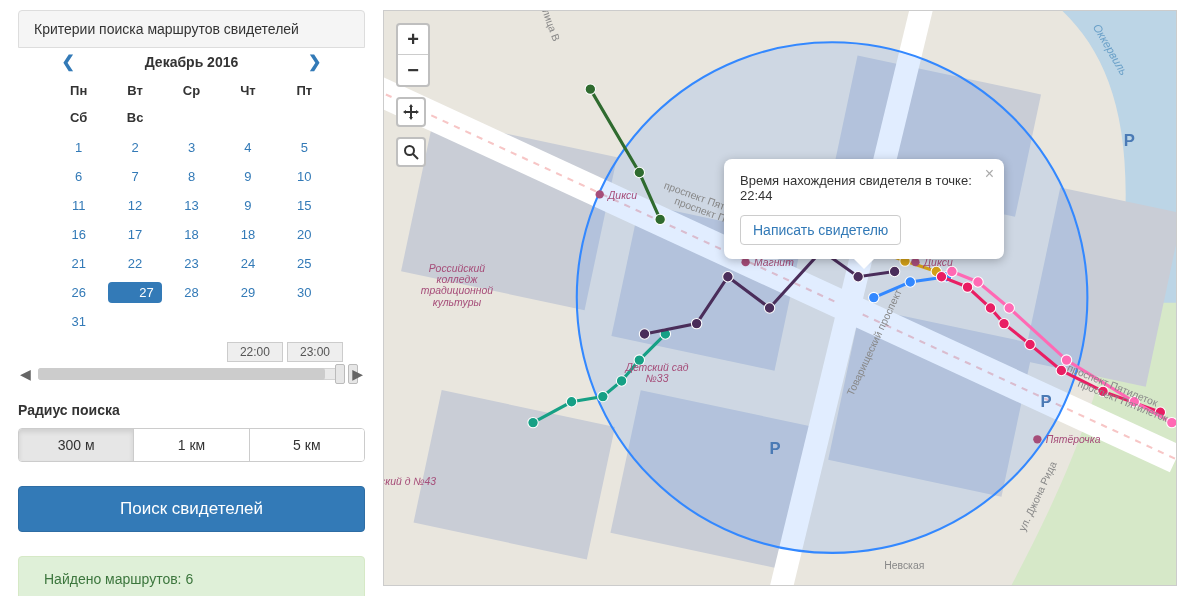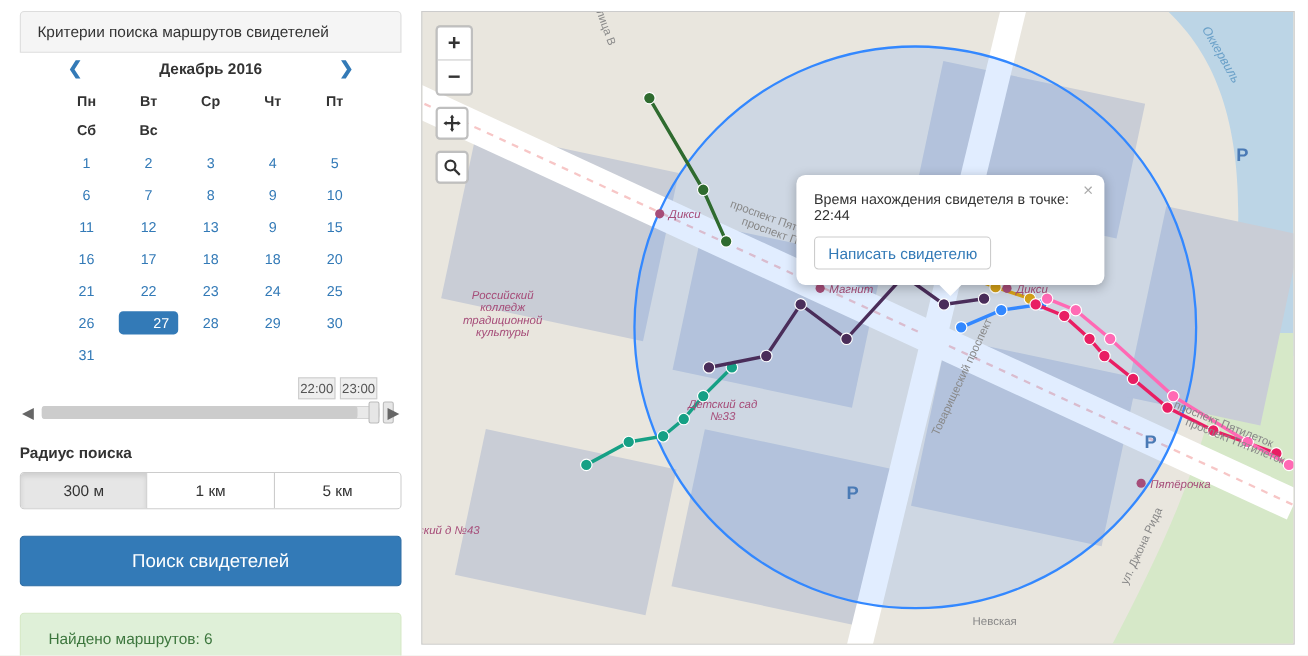--- a/index.html
+++ b/index.html
@@ -12,21 +12,21 @@
 .cal-head { display: flex; align-items: center; justify-content: space-between; margin-bottom: 6px; }
 .cal-nav { color: #337ab7; cursor: pointer; padding: 4px 10px; font-weight: 700; font-size: 16px; }
 .cal-title { font-weight: 700; }
 .cal-grid { display: grid; grid-template-columns: repeat(5, 1fr); text-align: center; row-gap: 8px; column-gap: 2px; }
 .cal-dow { font-weight: 700; font-size: 13px; padding: 2px 0; }
 .cal-day { color: #337ab7; padding: 3px 0; cursor: pointer; border-radius: 4px; font-size: 13px; }
 .cal-day.empty { visibility: hidden; cursor: default; }
 .cal-day.sel { background: #337ab7; color: #fff; padding-left: 23px; }
 .slider-wrap { position: relative; height: 46px; margin-top: 10px; }
 .slider-labels { position: absolute; right: 22px; top: 0; display: flex; gap: 4px; }
-.slider-label { background: #eee; border: 1px solid #ccc; padding: 2px 1px; font-size: 12px; color: #555; }
+.slider-label { background: #eee; border: 1px solid #ccc; padding: 2px 12px; font-size: 12px; color: #555; }
 .slider-track { position: absolute; left: 20px; right: 20px; top: 26px; height: 12px; background: #e9e9e9; border: 1px solid #d3d3d3; border-radius: 3px; }
 .slider-fill { position: absolute; left: 20px; top: 26px; height: 12px; background: #ccc; border-radius: 3px; width: calc(100% - 60px); }
 .slider-handle { position: absolute; top: 22px; width: 10px; height: 20px; background: #e6e6e6; border: 1px solid #bbb; border-radius: 2px; }
 .slider-arrow { position: absolute; top: 24px; font-size: 14px; color: #666; cursor: pointer; }
 .radio-row { display: flex; border: 1px solid #ccc; border-radius: 4px; overflow: hidden; margin-top: 4px; }
 .radio-btn { flex: 1; text-align: center; padding: 8px 0; cursor: pointer; background: #fff; font-size: 14px; border-right: 1px solid #ccc; }
 .radio-btn:last-child { border-right: none; }
 .radio-btn.sel { background: #e6e6e6; box-shadow: inset 0 3px 5px rgba(0,0,0,.1); text-align: center; }
 .primary-btn { display: block; width: 100%; background: #337ab7; color: #fff; border: 1px solid #2e6da4; border-radius: 4px; padding: 12px 4px; font-size: 17px; text-align: center; margin-top: 24px; cursor: pointer; }
 .alert-success { background: #dff0d8; border: 1px solid #d6e9c6; color: #3c763d; padding: 14px 25px; border-radius: 4px; margin-top: 24px; }

